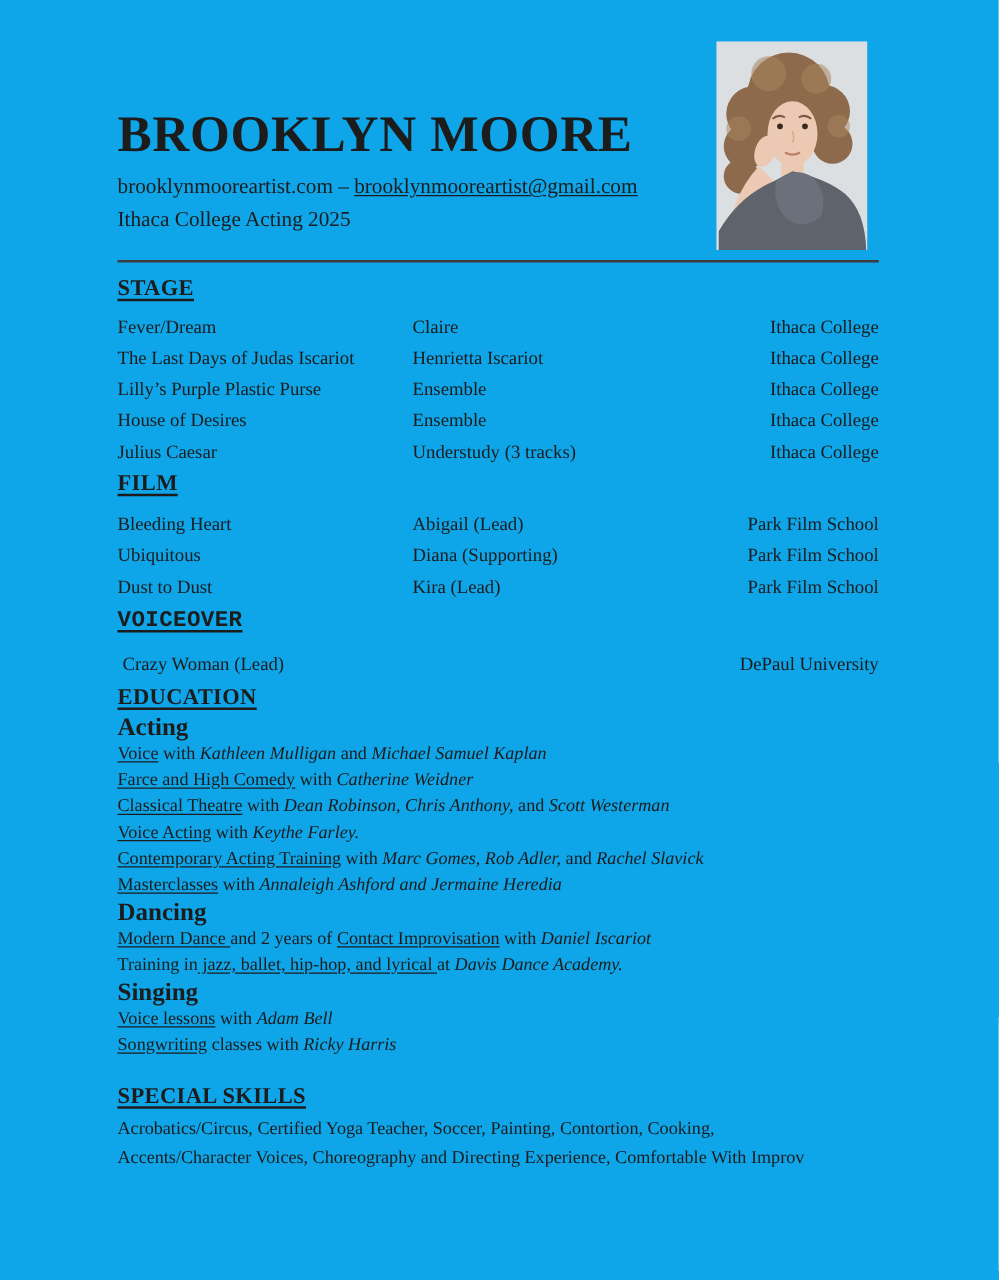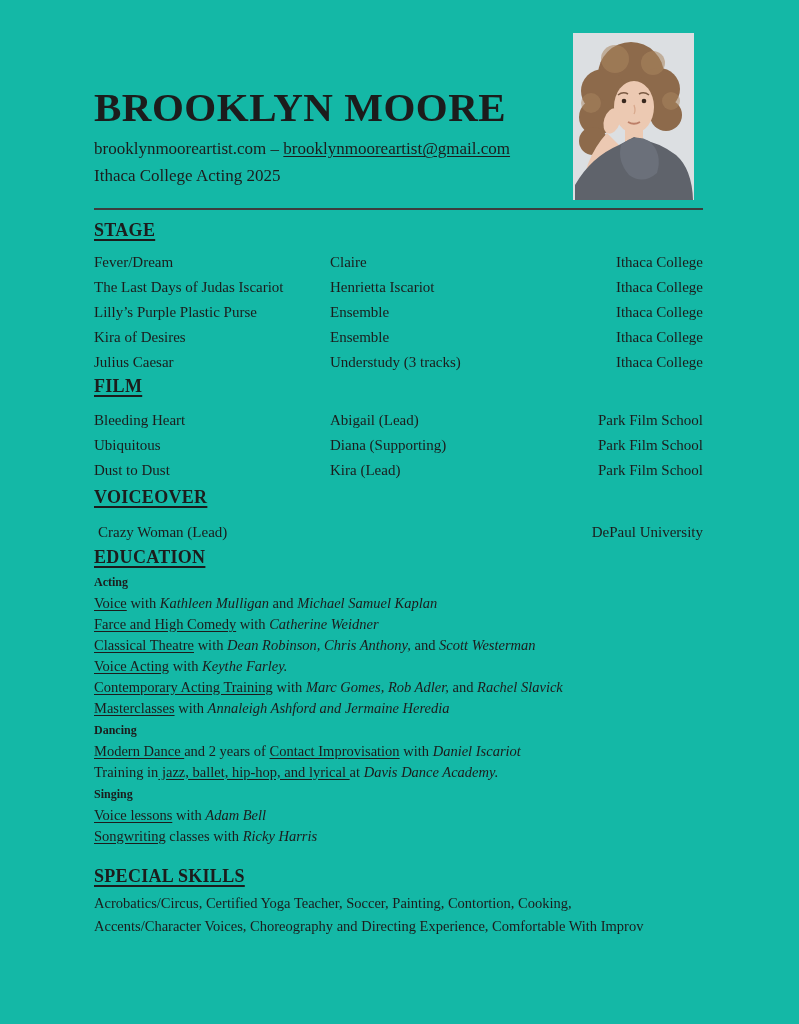--- a/index.html
+++ b/index.html
@@ -1,47 +1,47 @@
 <!DOCTYPE html>
 <html><head>
 <meta charset="utf-8">
 <style>
   html,body{margin:0;padding:0;background:#e9e9e9;}
   .page{
     position:relative;
     width:799px;height:1024px;
-    background:#14b8a6;
+    background:#0ea5e9;
     font-family:"Liberation Serif","DejaVu Serif",serif;
     color:#1c1c1c;
     overflow:hidden;
     margin:0 auto;
   }
   .content{position:absolute;left:94px;top:0;width:609px;}
   .name{margin-top:86px;font-size:41px;font-weight:bold;line-height:1.05;letter-spacing:.5px;}
   .contact{margin-top:10px;font-size:17px;line-height:1.18;}
   .email-link{text-decoration:underline;text-underline-offset:2px;color:inherit;cursor:pointer;}
   .subtitle{margin-top:7px;font-size:17px;line-height:1.18;}
   .rule{margin-top:22px;border:none;border-top:2px solid #3d3d3d;height:0;width:100%;}
   .sec-heading{
     font-size:18px;font-weight:bold;letter-spacing:.3px;line-height:1.2;
     text-decoration:underline;text-decoration-thickness:2px;text-underline-offset:3px;
   }
   #stage-heading{margin-top:10px;}
   #film-heading{margin-top:5px;}
-  #voiceover-heading{margin-top:8px;}
+  #voiceover-heading{margin-top:8px;font-family:Liberation Mono, monospace;}
   #education-heading{margin-top:6px;}
   #skills-heading{margin-top:21px;}
   .row{display:flex;font-size:15px;line-height:18px;margin-top:7px;}
   .row.first{margin-top:11px;}
   .row.first-lg{margin-top:14px;}
   .row .title{width:236px;flex:none;}
   .row .role{flex:1;}
   .row.indent-role .role{padding-left:4px;}
   .row .venue{flex:none;text-align:right;}
-  .edu-sub{font-size:12px;font-weight:bold;line-height:17px;margin-top:5px;}
+  .edu-sub{font-size:20px;font-weight:bold;line-height:17px;margin-top:5px;}
   .edu-line{font-size:14.5px;line-height:17px;margin-top:4px;}
   .seg-u{text-decoration:underline;text-underline-offset:2px;}
   .seg-i{font-style:italic;}
   .skills-line{font-size:14.5px;line-height:23px;}
   .skills-line.first{margin-top:5px;}
   .photo{position:absolute;left:573px;top:33px;width:121px;height:167px;}
   .photo svg{display:block;}
 </style>
 </head>
 <body>
@@ -109,21 +109,21 @@
       <span class="title">The Last Days of Judas Iscariot</span>
       <span class="role">Henrietta Iscariot</span>
       <span class="venue">Ithaca College</span>
     </div>
     <div class="row">
       <span class="title">Lilly’s Purple Plastic Purse</span>
       <span class="role">Ensemble</span>
       <span class="venue">Ithaca College</span>
     </div>
     <div class="row">
-      <span class="title">Kira of Desires</span>
+      <span class="title">House of Desires</span>
       <span class="role">Ensemble</span>
       <span class="venue">Ithaca College</span>
     </div>
     <div class="row">
       <span class="title">Julius Caesar</span>
       <span class="role">Understudy (3 tracks)</span>
       <span class="venue">Ithaca College</span>
     </div>
 
     <div class="sec-heading" id="film-heading">FILM</div>

